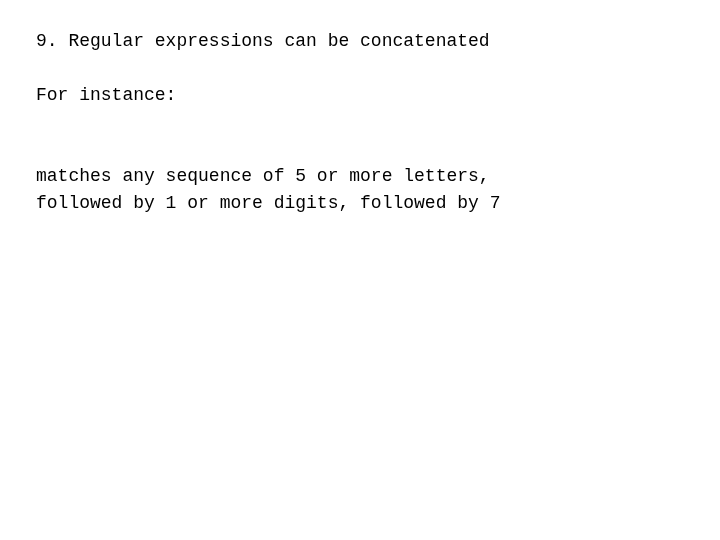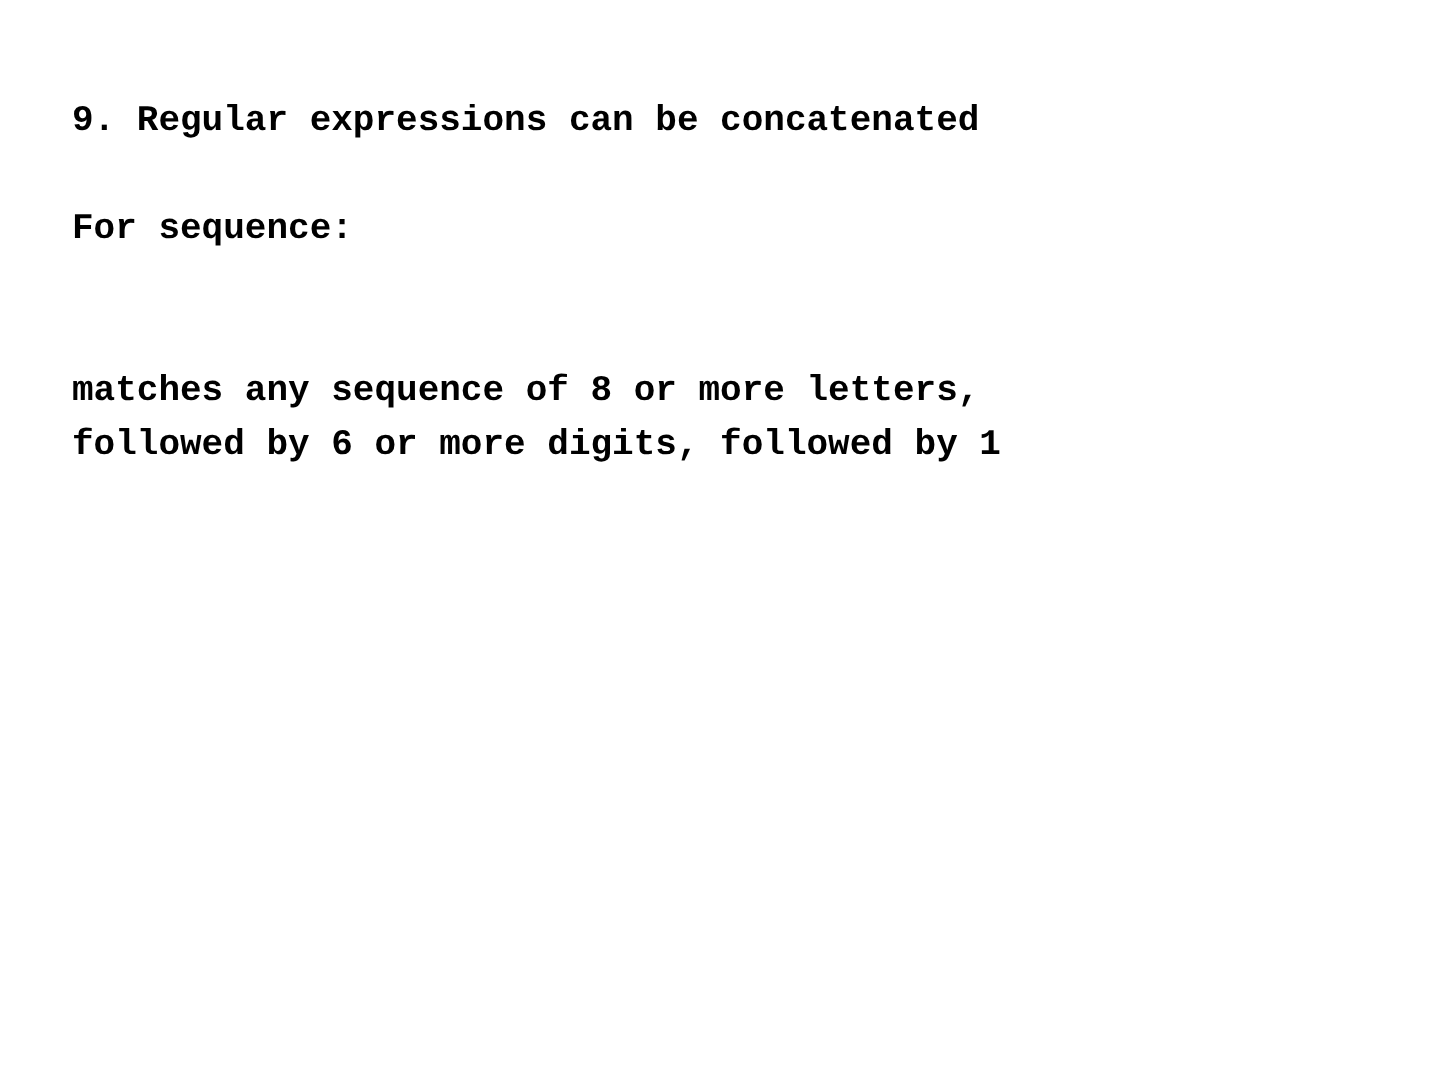--- a/index.html
+++ b/index.html
@@ -13,38 +13,37 @@
       height: 540px;
       background-color: #ffffff;
       font-family: 'Courier New', Courier, monospace;
       font-size: 18px;
       line-height: 1.5;
       color: #000000;
       overflow: hidden;
     }
 
     .content {
-      padding: 48px 36px;
-      font-weight: bold;
+      padding: 28px 36px;
     }
 
     .line {
       display: block;
       white-space: pre;
     }
 
     .spacer {
       display: block;
       height: 1.5em;
     }
   </style>
 </head>
 <body>
 
 <div class="content">
   <span class="line">9. Regular expressions can be concatenated</span>
   <span class="spacer"></span>
-  <span class="line">For sequence:</span>
+  <span class="line">For instance:</span>
   <span class="spacer"></span>
   <span class="spacer"></span>
-  <span class="line">matches any sequence of 8 or more letters,</span>
-  <span class="line">followed by 6 or more digits, followed by 1</span>
+  <span class="line">matches any sequence of 5 or more letters,</span>
+  <span class="line">followed by 1 or more digits, followed by 7</span>
 </div>
 
 </body></html>

